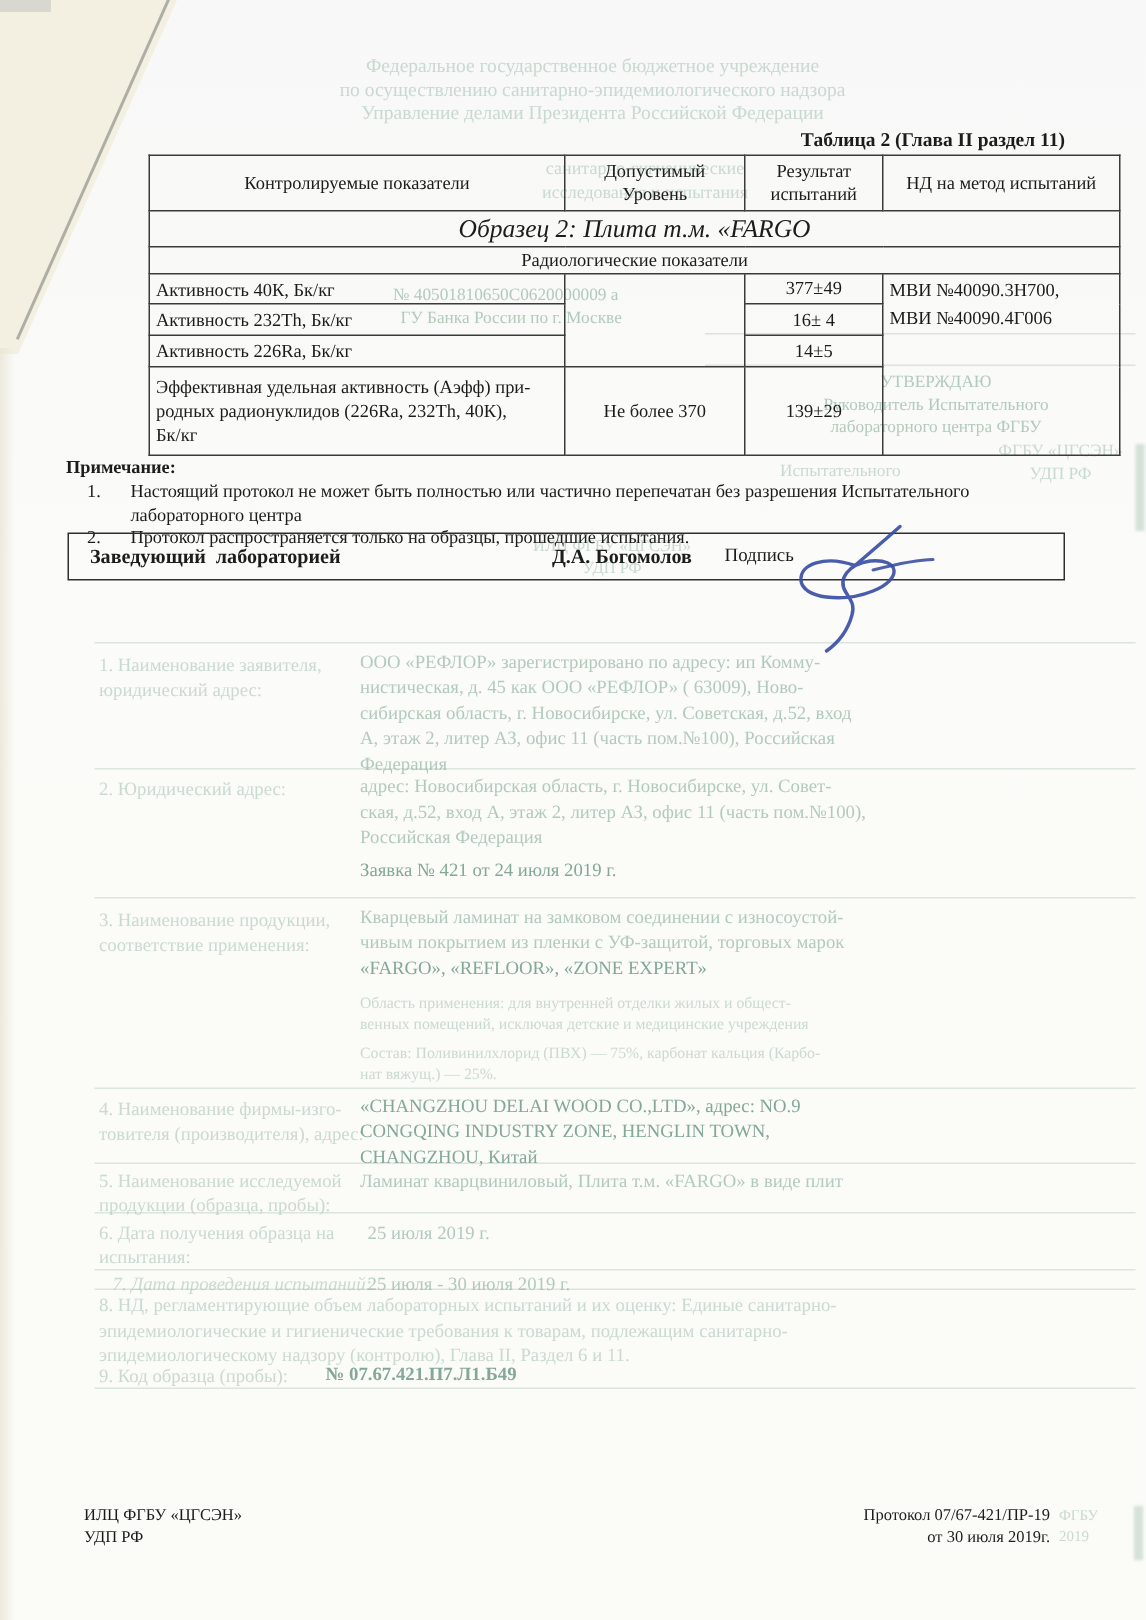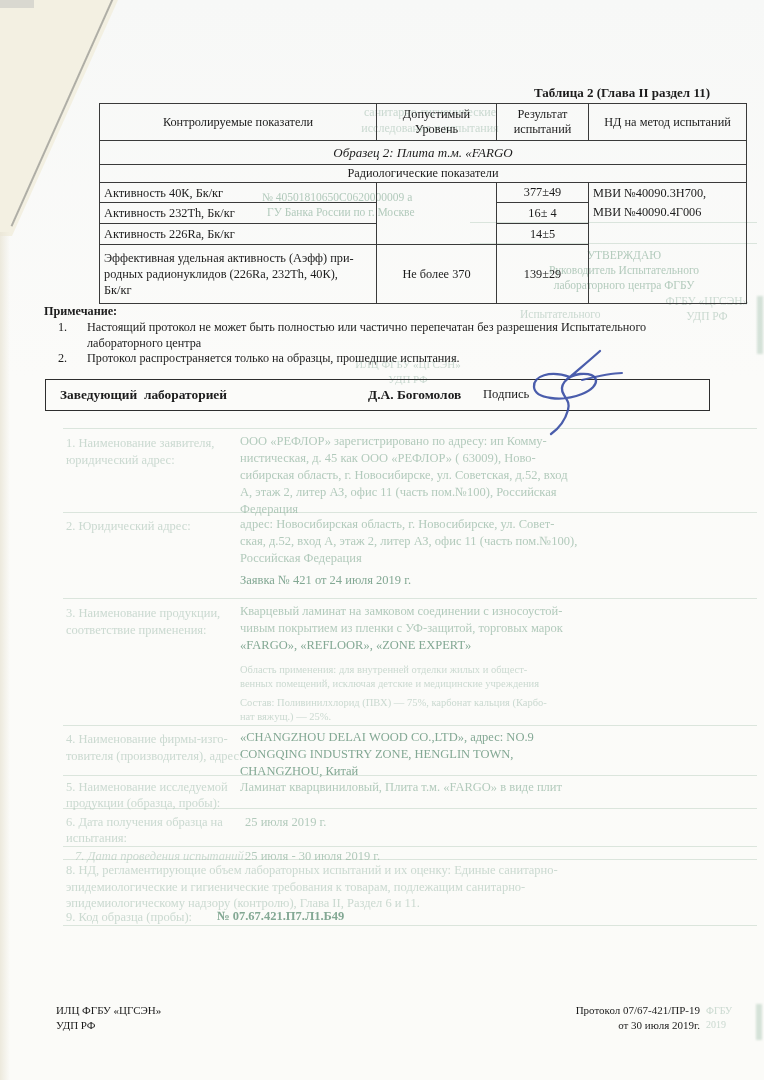--- a/index.html
+++ b/index.html
@@ -29,52 +29,55 @@
   .emark{position:absolute;background:rgba(125,170,143,.3);filter:blur(1.2px);}
 
   
   .caption{position:absolute;left:63px;top:85px;width:647px;text-align:right;
     font-weight:bold;font-size:13px;}
   table.results{position:absolute;left:63px;top:103px;width:647px;
     border-collapse:collapse;table-layout:fixed;font-size:12.3px;margin-left:36px;}
   table.results td,table.results th{border:1.4px solid #3a3a3a;padding:1px 4px;
     font-weight:normal;overflow:hidden;}
   th.hd{height:34px;text-align:center;vertical-align:middle;line-height:1.2;white-space:pre-line;}
-  td.sample{height:21px;text-align:center;font-weight:bold;font-style:italic;font-size:13px;}
+  td.sample{height:21px;text-align:center;font-weight:bold;font-style:italic;font-size:17px;}
   td.section{height:15px;text-align:center;font-weight:bold;}
   td.ind{text-align:left;padding-left:5px;white-space:pre-line;line-height:16px;}
   td.res{text-align:center;}
   td.allow{text-align:center;vertical-align:middle;}
   td.nd{vertical-align:top;padding-top:2px;padding-left:6px;line-height:19px;white-space:pre-line;}
   tr.r1 td{height:17px;} tr.r2 td{height:18px;} tr.r3 td{height:18px;} tr.r4 td{height:56px;}
 
   .notes{position:absolute;left:44px;top:304px;width:666px;font-size:12.2px;line-height:15.8px;}
   .notes .ttl{font-weight:bold;}
   .note-item{display:flex;margin-left:14px;}
   .note-item .num{width:29px;flex:none;}
   .note-item .txt{white-space:pre-line;}
 
-  .sigbox{position:absolute;left:45px;top:379px;width:663px;height:30px;
+  .sigbox{position:absolute;left:45px;top:355px;width:663px;height:30px;
     border:1.4px solid #2e2e2e;font-size:13.4px;text-decoration:underline;}
   .sigbox span{position:absolute;top:7px;}
   .sig-role{left:14px;font-weight:bold;white-space:pre;}
   .sig-name{left:322px;font-weight:bold;}
   .sig-label{left:437px;font-size:12.6px;}
   .signature-svg{position:absolute;left:518px;top:344px;width:112px;height:100px;z-index:3;}
 
   .footer{position:absolute;top:1003px;font-size:11px;line-height:15px;white-space:pre-line;}
   .footer.fl{left:56px;}
   .footer.fr{right:64px;text-align:right;}
 </style>
 </head>
 <body>
 
 <div class="page">
 
   <div class="bleed">
+    <div class="bl light center" style="left:150px;top:36px;width:490px;font-size:13px;line-height:15.5px;">Федеральное государственное бюджетное учреждение
+по осуществлению санитарно-эпидемиологического надзора
+Управление делами Президента Российской Федерации</div>
     <div class="bl light center" style="left:295px;top:104px;width:270px;font-size:12px;line-height:16px;">санитарно-гигиенические
 исследования и испытания</div>
     <div class="bl" style="left:262px;top:189px;font-size:11.5px;">№ 40501810650С0620000009 а</div>
     <div class="bl" style="left:267px;top:204px;font-size:11.5px;">ГУ Банка России по г. Москве</div>
     <div class="bl center" style="left:538px;top:248px;width:172px;font-size:11.5px;line-height:15px;">УТВЕРЖДАЮ
 Руководитель Испытательного
 лабораторного центра ФГБУ</div>
     <div class="bl light" style="left:520px;top:306px;font-size:11.5px;">Испытательного</div>
     <div class="bl light center" style="left:652px;top:294px;width:110px;font-size:11.5px;line-height:15px;">ФГБУ «ЦГСЭН»
 УДП РФ</div>

